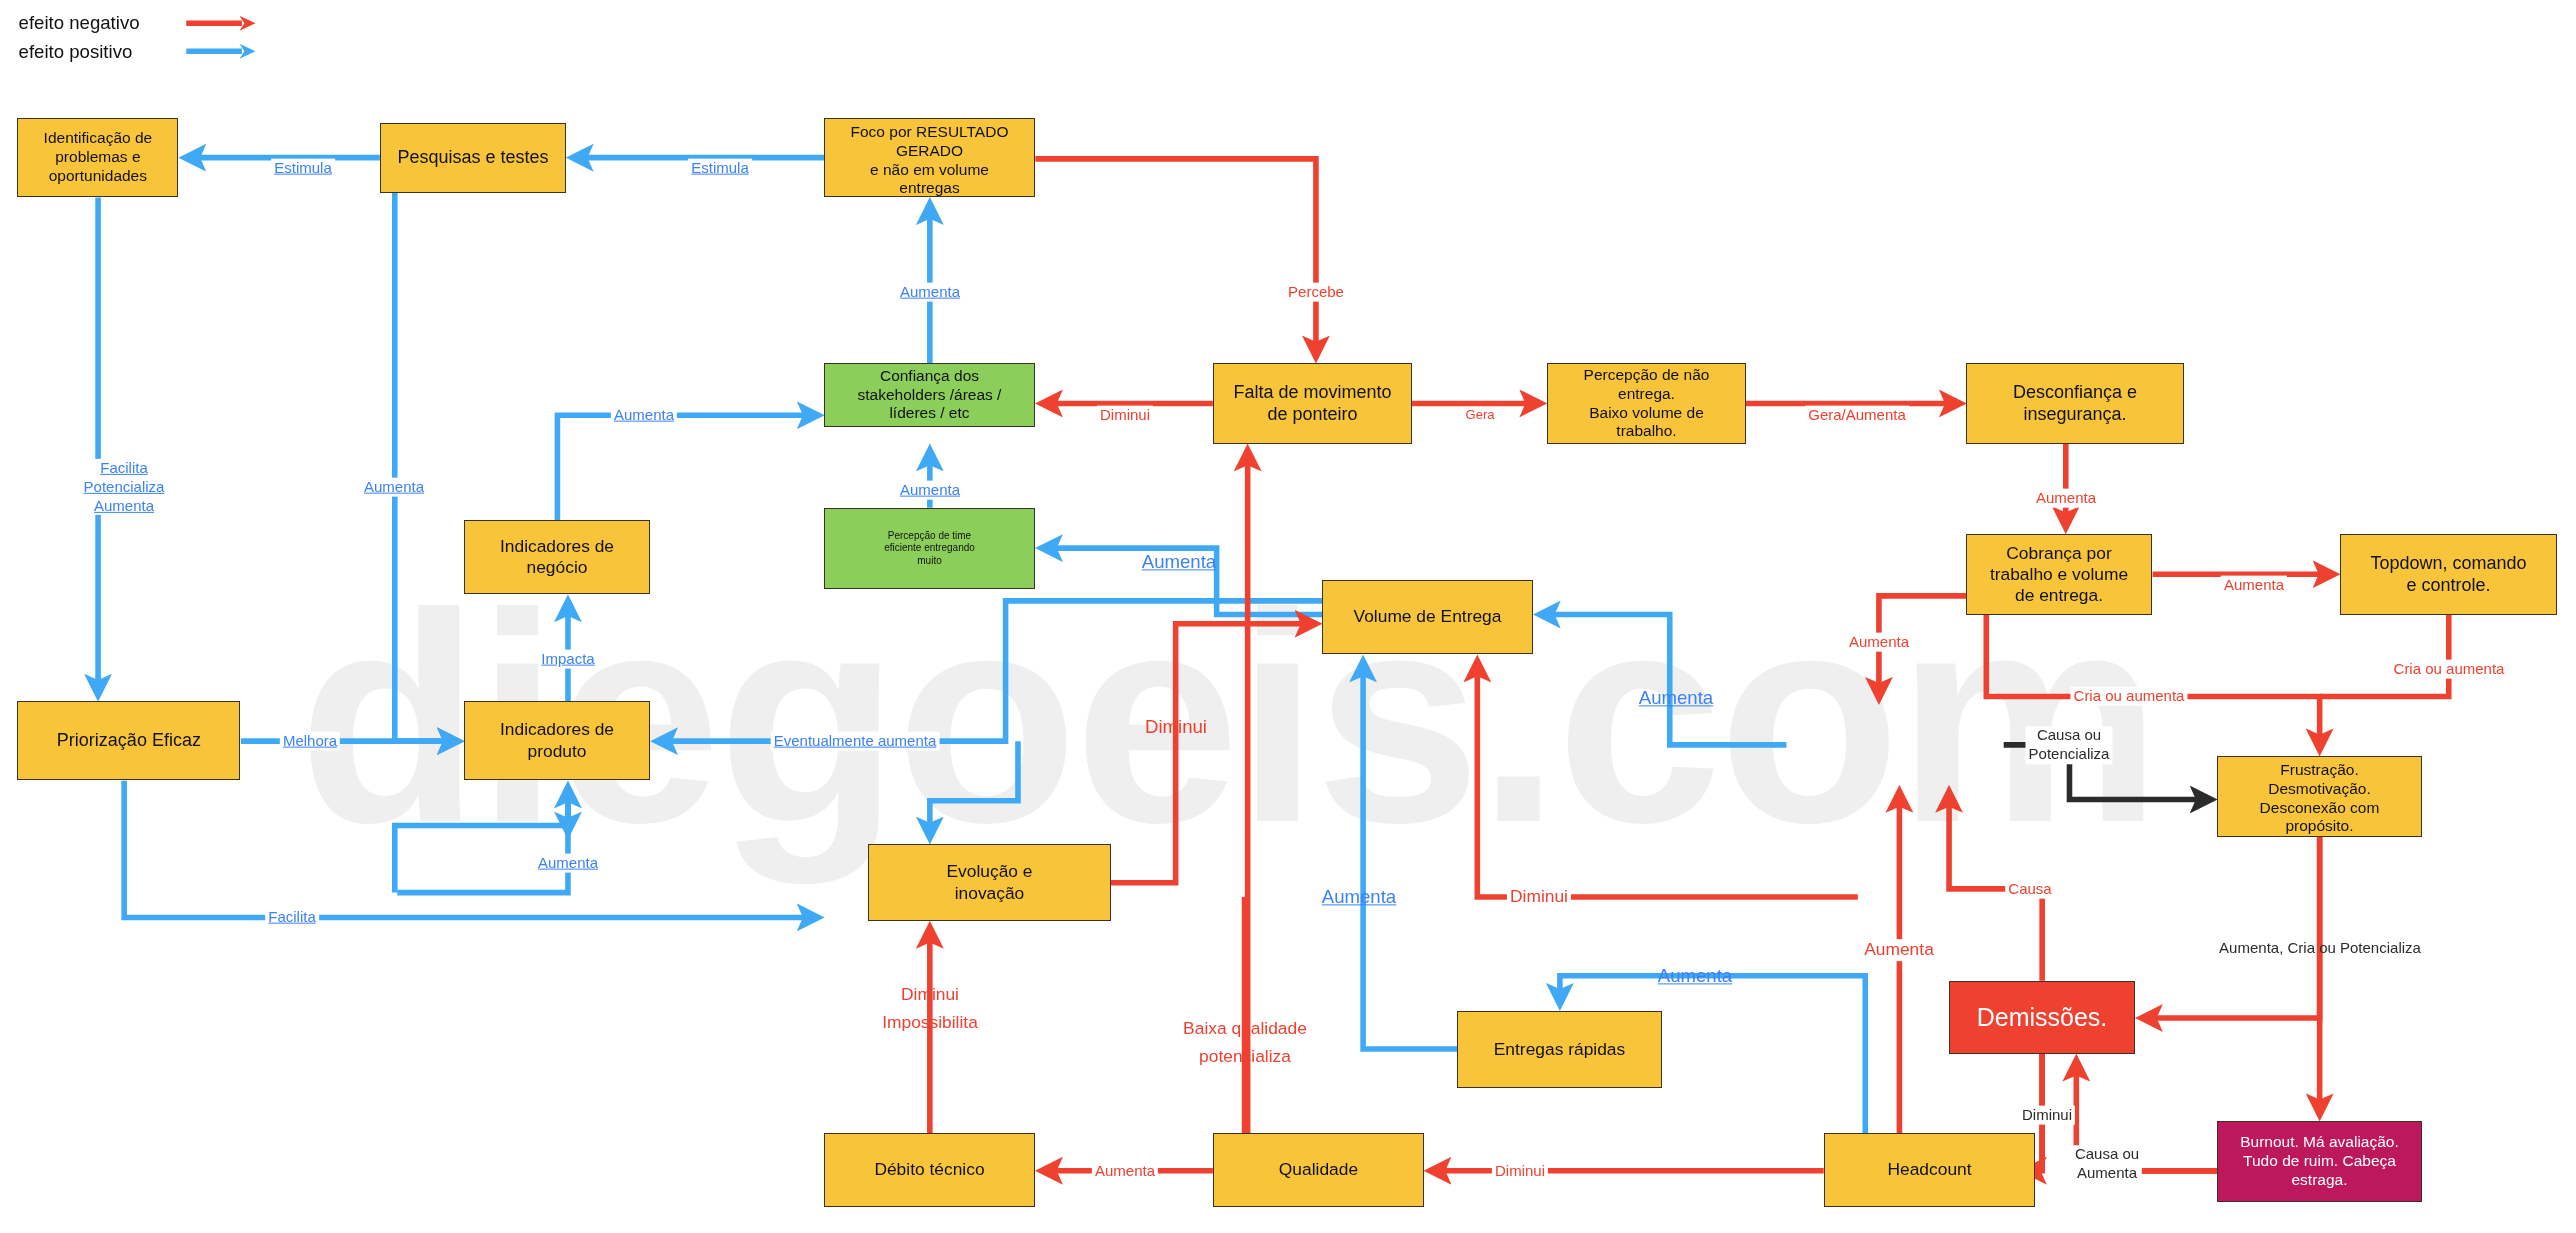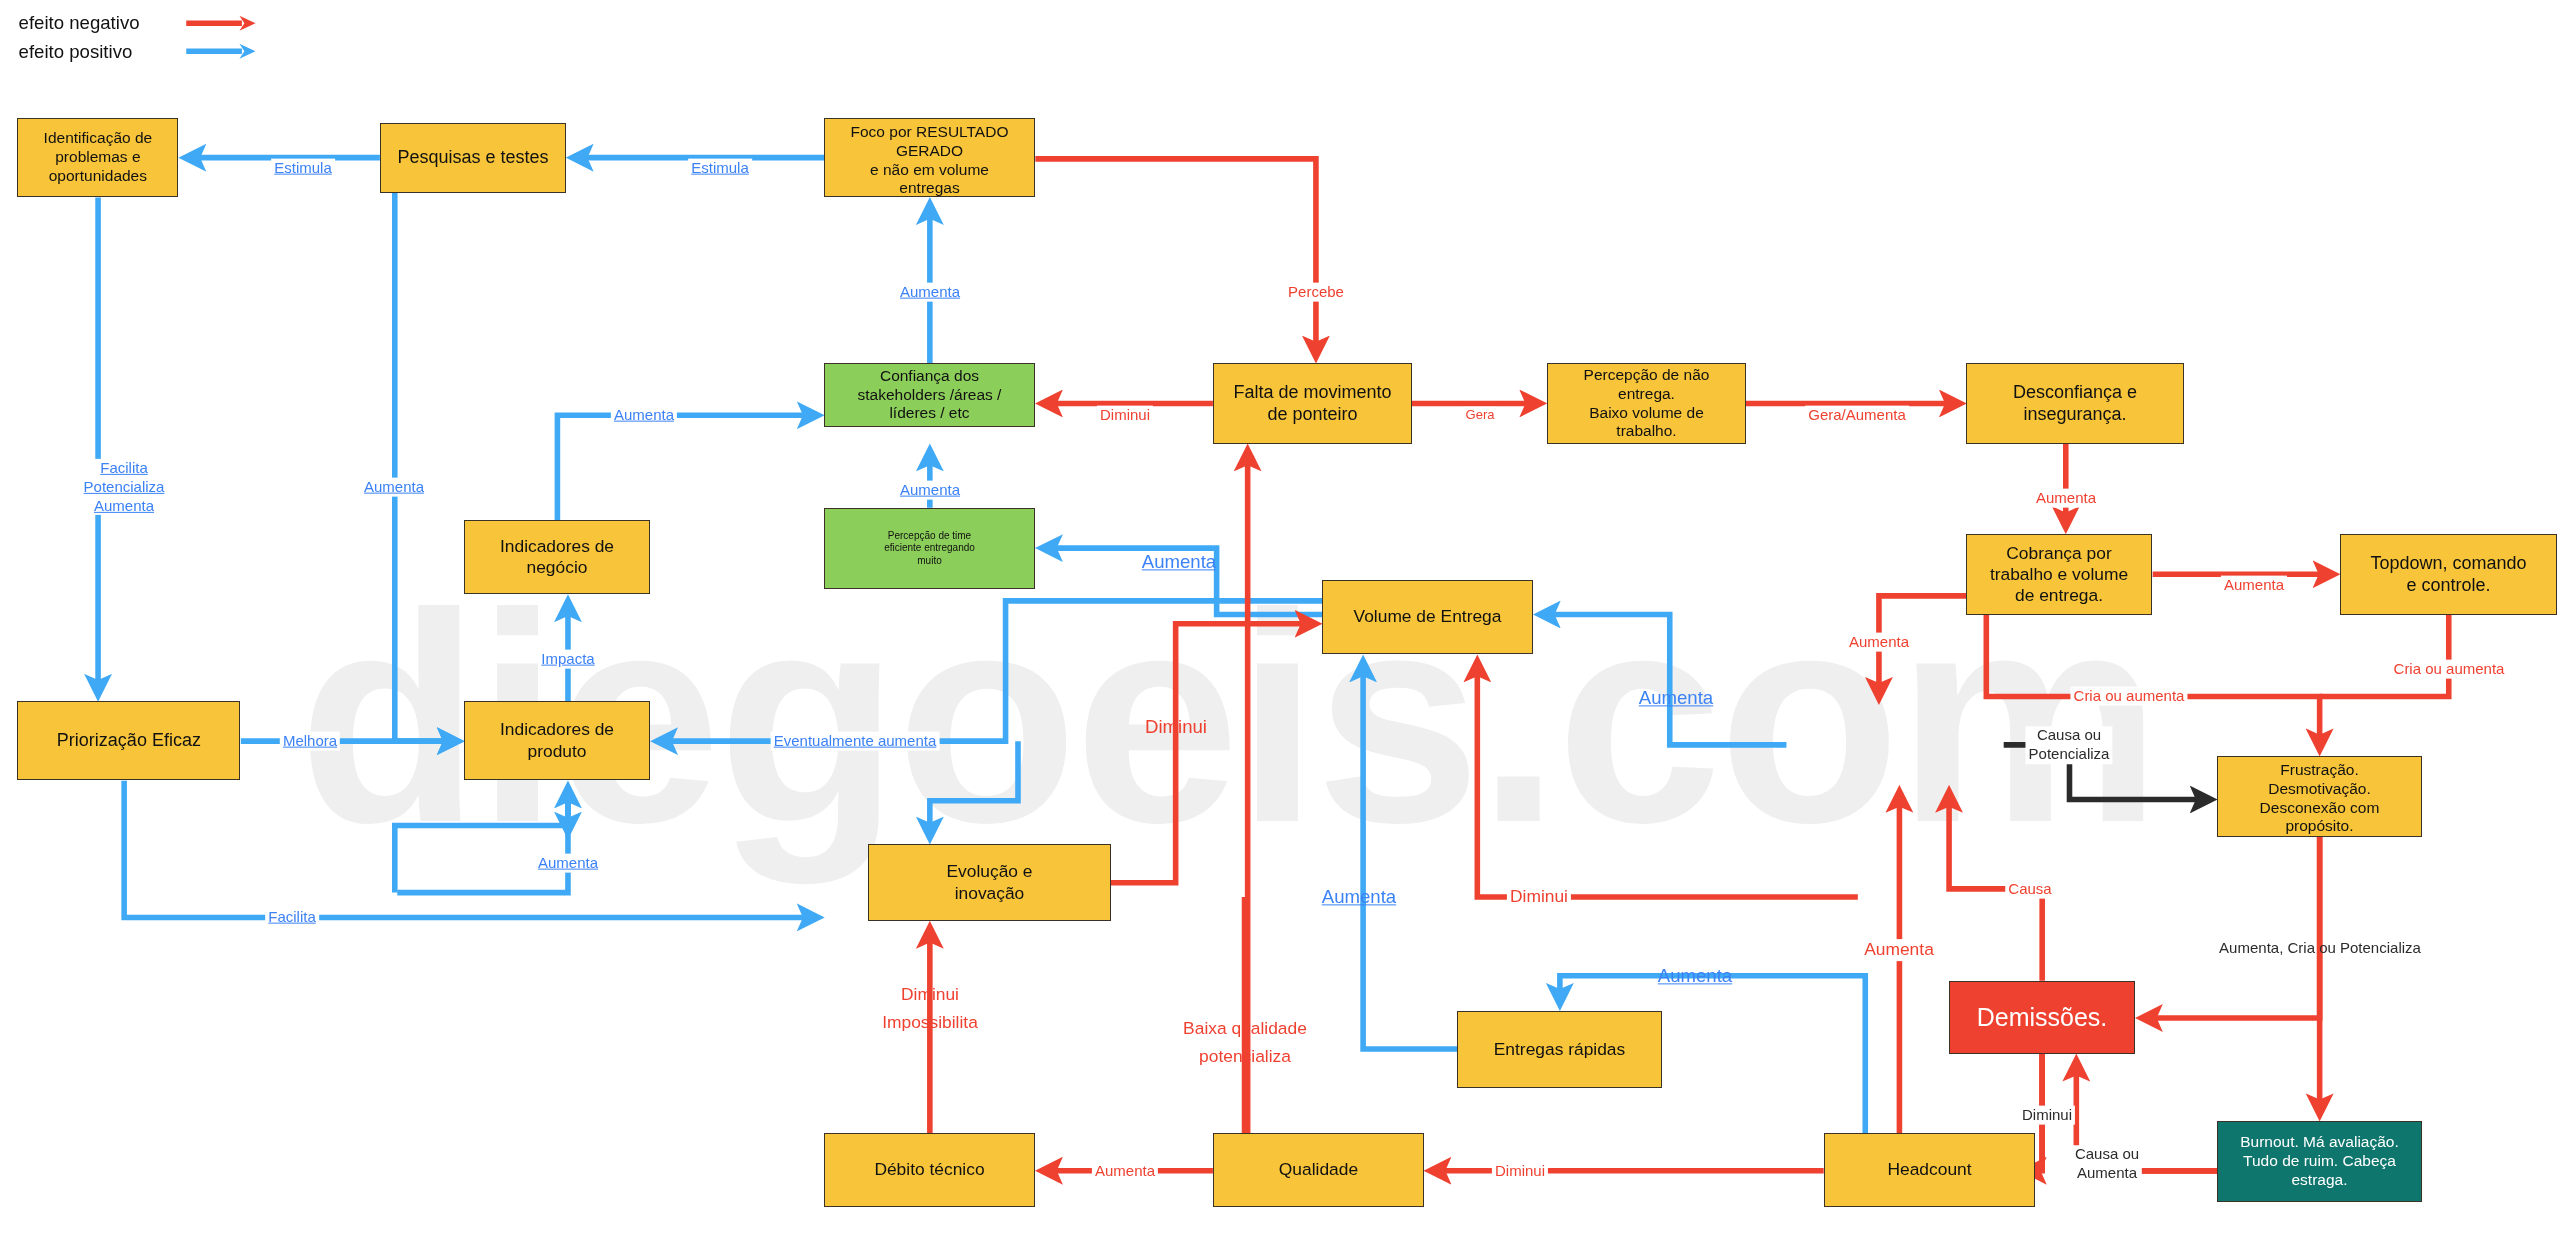--- a/index.html
+++ b/index.html
@@ -35,21 +35,21 @@
     text-align:center;
     line-height:1.22;
     color:#111111;
     z-index:3;
     padding:1.2px 3.7px;
     overflow:hidden;
   }
   .node.yellow{background:#F8C53A;}
   .node.green{background:#8CCE5A;}
   .node.red{background:#EF4130;color:#ffffff;}
-  .node.pink{background:#0f766e;color:#ffffff;}
+  .node.pink{background:#be185d;color:#ffffff;}
 
   
   .elabel{
     position:absolute;
     z-index:4;
     white-space:pre;
     text-align:center;
     line-height:1.25;
     transform:translate(-50%,-50%);
     background:#ffffff;

